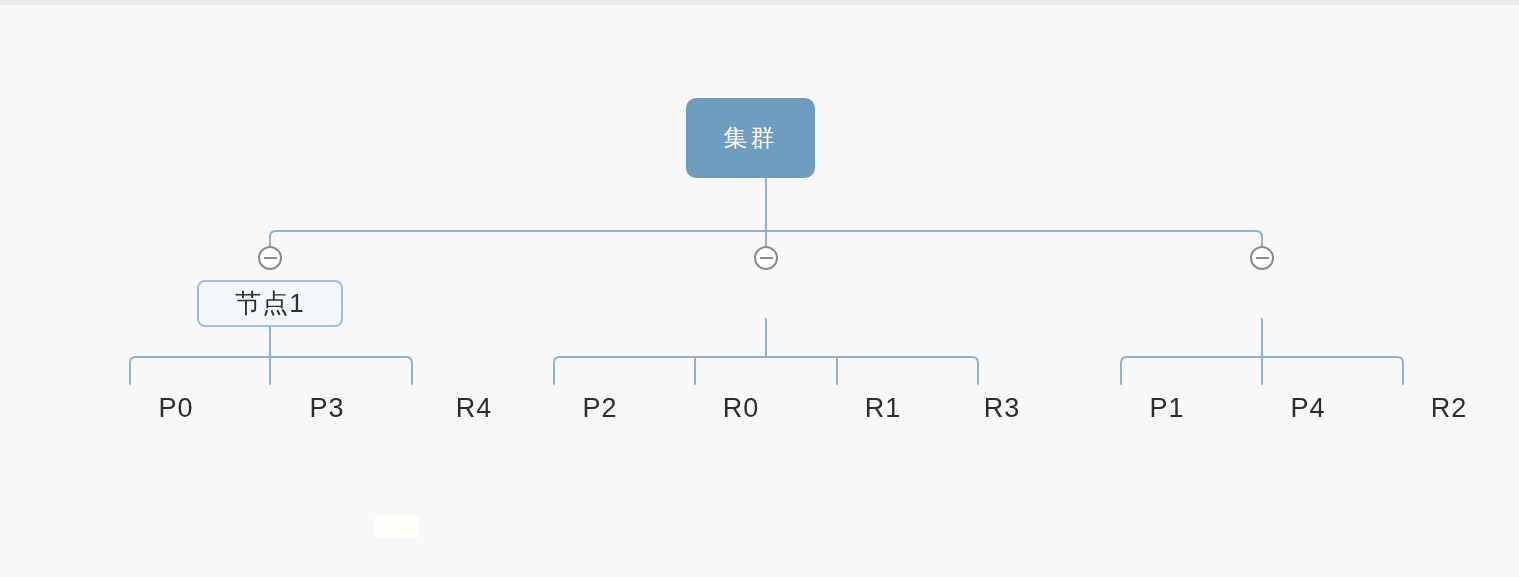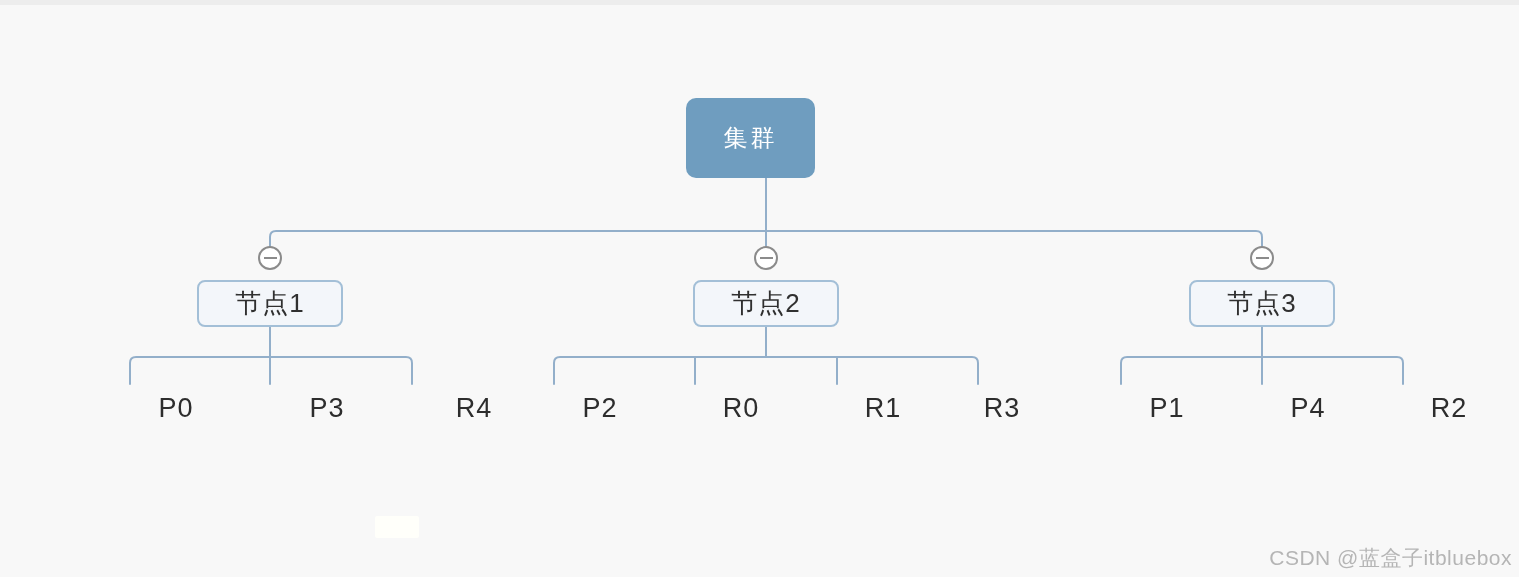--- a/index.html
+++ b/index.html
@@ -146,37 +146,30 @@
   <div class="toggle" style="left:754px">
     <span class="minus"></span>
   </div>
   <div class="toggle" style="left:1250px">
     <span class="minus"></span>
   </div>
 
   <div class="node branch" style="left:197px">
     <span>节点1</span>
   </div>
-  <div class="node branch" style="left:693px">
-    <span>节点2</span>
-  </div>
-  <div class="node branch" style="left:1189px">
-    <span>节点3</span>
-  </div>
 
   <span class="leaf" style="left:130px">P0</span>
   <span class="leaf" style="left:281px">P3</span>
   <span class="leaf" style="left:428px">R4</span>
 
   <span class="leaf" style="left:554px">P2</span>
   <span class="leaf" style="left:695px">R0</span>
   <span class="leaf" style="left:837px">R1</span>
   <span class="leaf" style="left:956px">R3</span>
 
   <span class="leaf" style="left:1121px">P1</span>
   <span class="leaf" style="left:1262px">P4</span>
   <span class="leaf" style="left:1403px">R2</span>
 
   <div class="faint-patch"></div>
 
-  <div class="watermark">CSDN @蓝盒子itbluebox</div>
 
 </div>
 
 </body></html>

